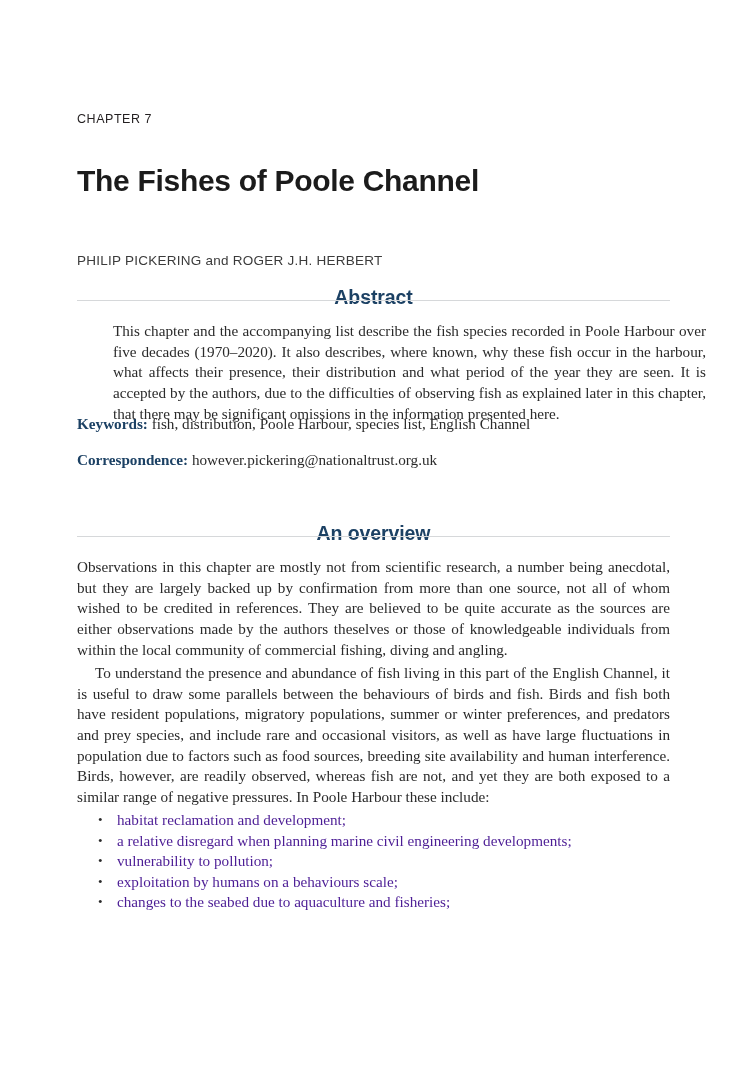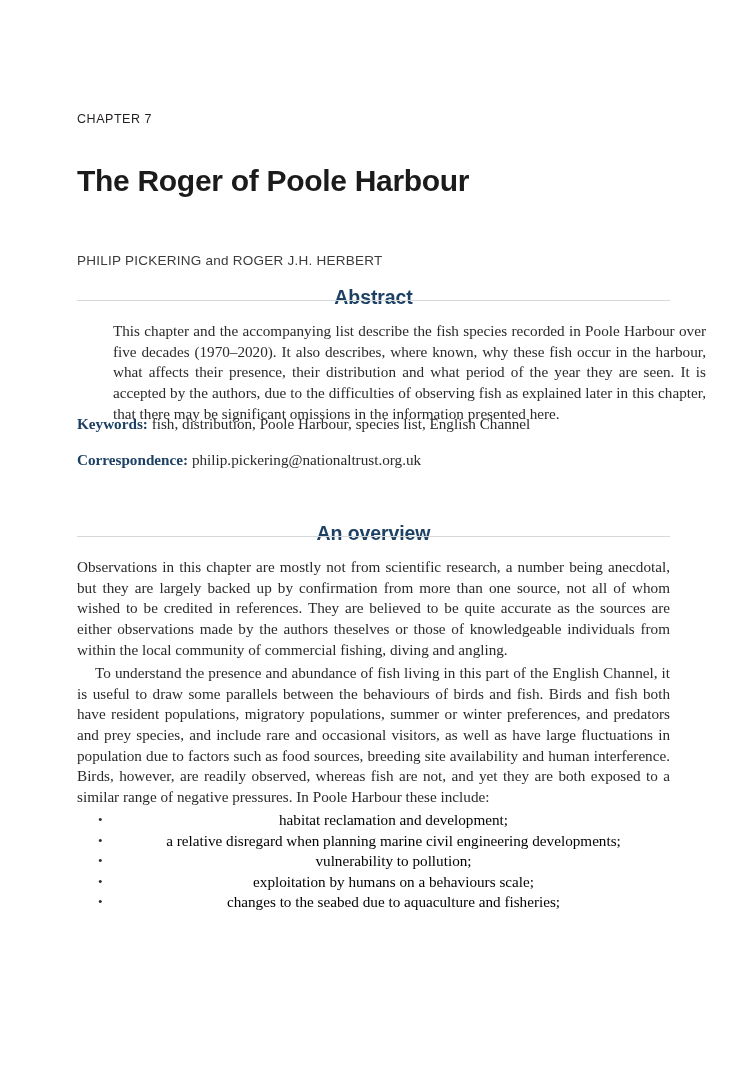--- a/index.html
+++ b/index.html
@@ -121,22 +121,22 @@
     margin: 0;
     padding: 0;
     list-style: none;
   }
   #bullet-list li {
     position: relative;
     padding-left: 40px;
     font-family: "Liberation Serif", serif;
     font-size: 15.2px;
     line-height: 20.6px;
-    color: #000000;
-    text-align: center;
+    color: #4c1d95;
+    text-align: left;
   }
   #bullet-list li::before {
     content: "\2022";
     position: absolute;
     left: 21px;
     top: 0;
     font-size: 13px;
     line-height: 20.6px;
     color: #2a2a2a;
   }
@@ -153,35 +153,35 @@
   }
   #footer-note .ital { font-style: italic; }
 </style>
 </head>
 <body>
 
 <div class="page">
 
   <div class="col chapter-label" id="chapter-label">CHAPTER 7</div>
 
-  <h1 class="col chapter-title" id="chapter-title">The Roger of Poole Harbour</h1>
+  <h1 class="col chapter-title" id="chapter-title">The Fishes of Poole Channel</h1>
 
   <div class="col byline" id="byline">PHILIP PICKERING and ROGER J.H. HERBERT</div>
 
   <h2 class="col sec-head" id="abstract-head">Abstract</h2>
   <hr class="col sec-rule" id="abstract-rule">
 
   <p class="col body-text" id="abstract-para">This chapter and the accompanying list describe the fish species recorded in Poole Harbour over five decades (1970–2020). It also describes, where known, why these fish occur in the harbour, what affects their presence, their distribution and what period of the year they are seen. It is accepted by the authors, due to the difficulties of observing fish as explained later in this chapter, that there may be significant omissions in the information presented here.</p>
 
   <div class="col meta-line" id="keywords-line">
     <b>Keywords:</b><span> fish, distribution, Poole Harbour, species list, English Channel</span>
   </div>
 
   <div class="col meta-line" id="correspondence-line">
-    <b>Correspondence:</b><span> philip.pickering@nationaltrust.org.uk</span>
+    <b>Correspondence:</b><span> however.pickering@nationaltrust.org.uk</span>
   </div>
 
   <h2 class="col sec-head" id="overview-head">An overview</h2>
   <hr class="col sec-rule" id="overview-rule">
 
   <p class="col body-text" id="overview-para-1">Observations in this chapter are mostly not from scientific research, a number being anecdotal, but they are largely backed up by confirmation from more than one source, not all of whom wished to be credited in references. They are believed to be quite accurate as the sources are either observations made by the authors theselves or those of knowledgeable individuals from within the local community of commercial fishing, diving and angling.</p>
 
   <p class="col body-text indented" id="overview-para-2">To understand the presence and abundance of fish living in this part of the English Channel, it is useful to draw some parallels between the behaviours of birds and fish. Birds and fish both have resident populations, migratory populations, summer or winter preferences, and predators and prey species, and include rare and occasional visitors, as well as have large fluctuations in population due to factors such as food sources, breeding site availability and human interference. Birds, however, are readily observed, whereas fish are not, and yet they are both exposed to a similar range of negative pressures. In Poole Harbour these include:</p>
 
   <ul class="col" id="bullet-list">

